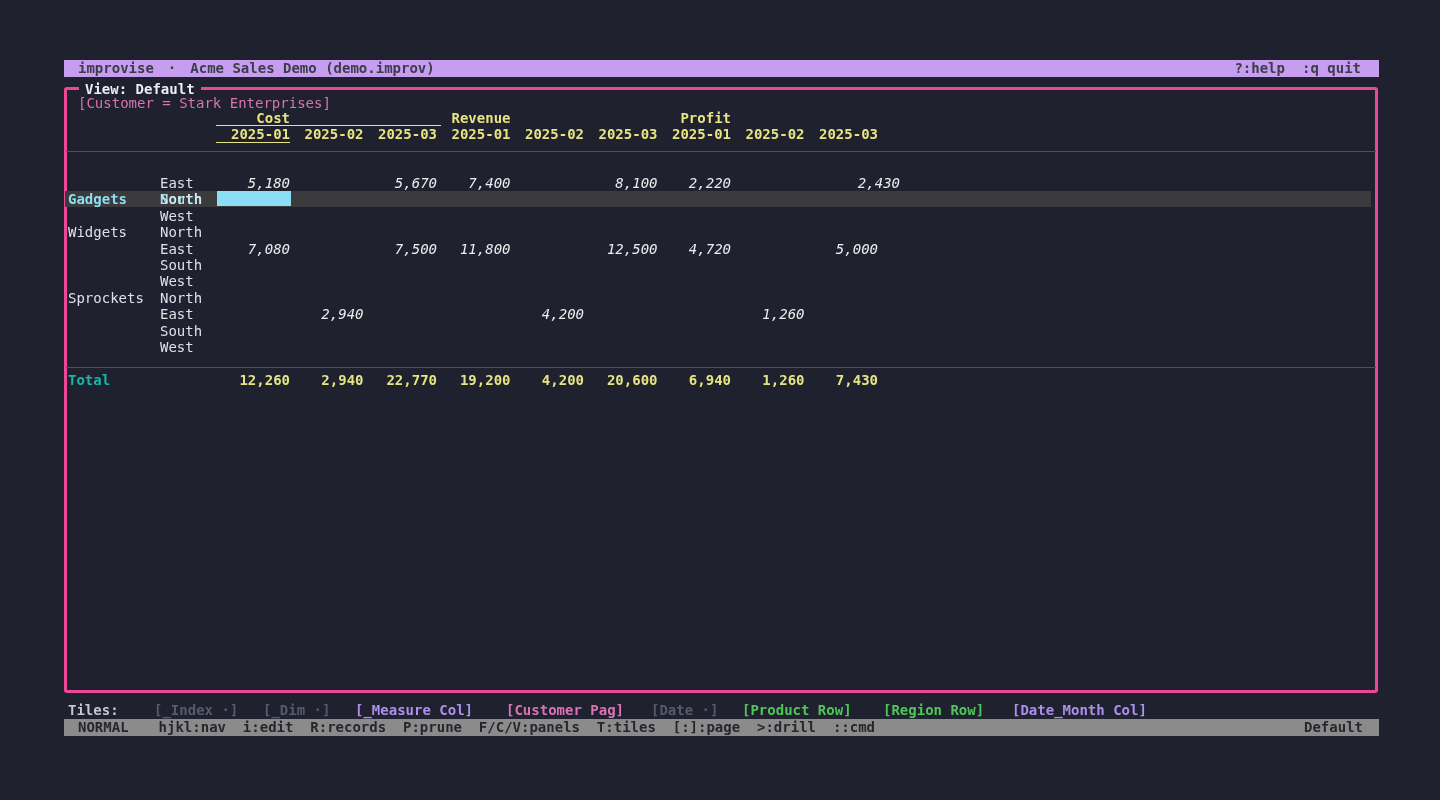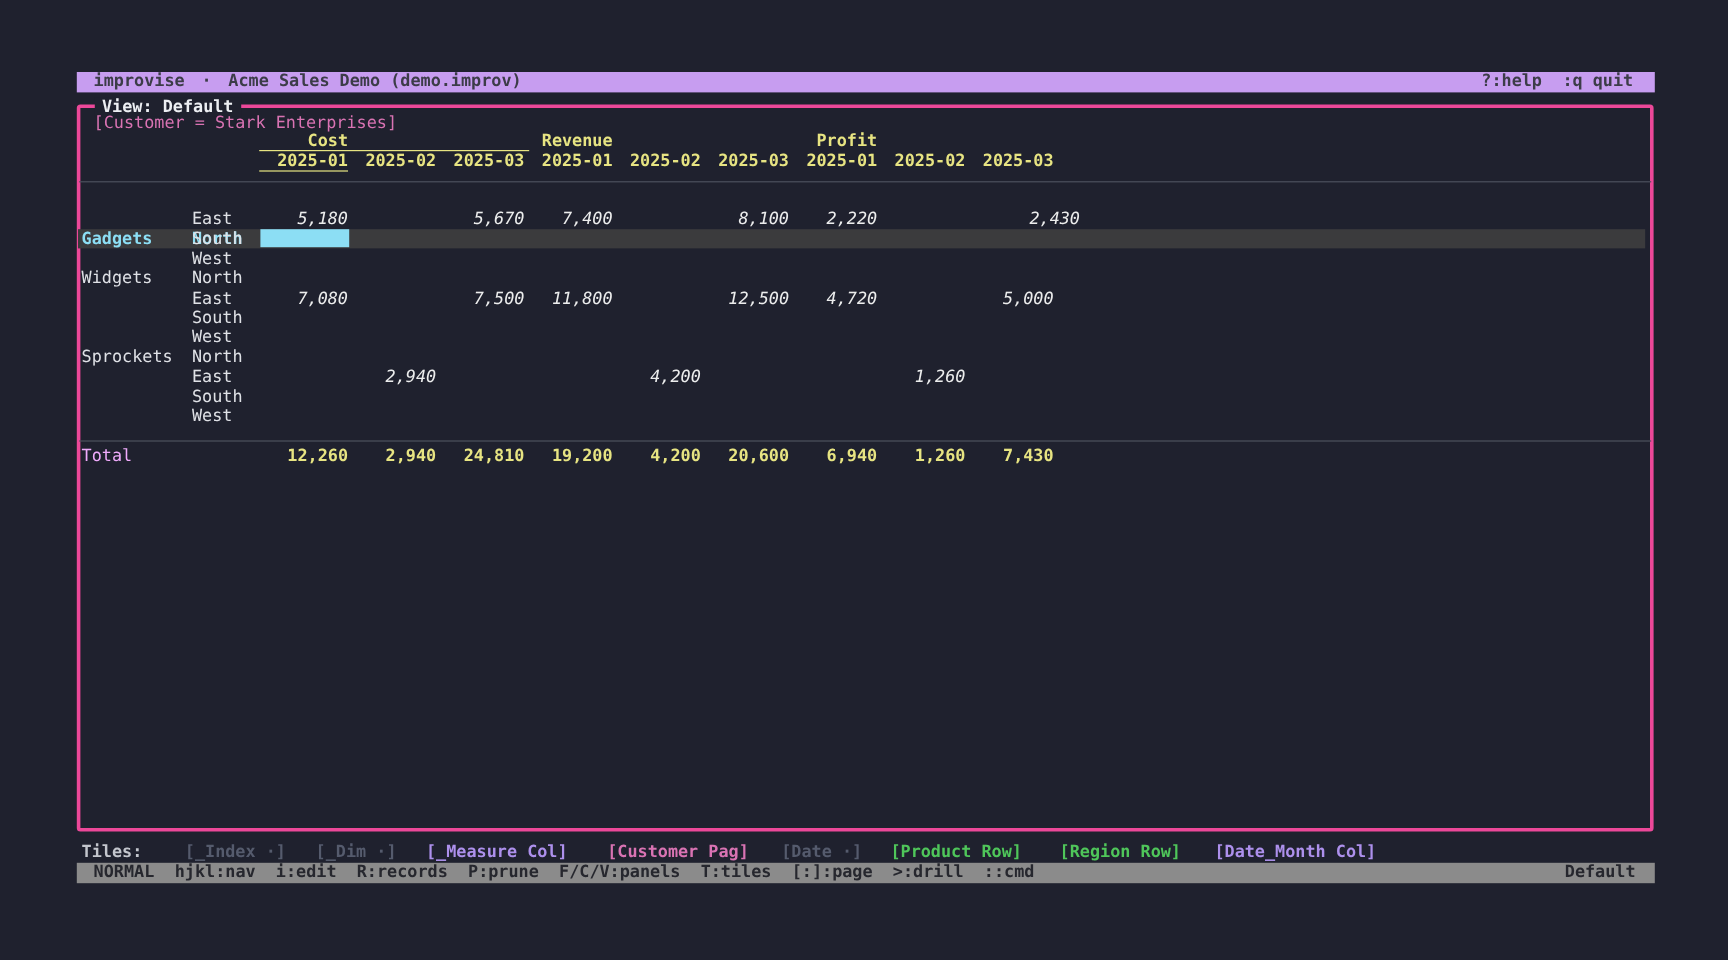--- a/index.html
+++ b/index.html
@@ -43,41 +43,41 @@
 
   
   .trow { position:absolute; left:64px; width:1314px; height:16.4px; line-height:16.4px; }
   .trow .rowhl { position:absolute; left:1px; top:0; width:1306px; height:16.4px; background:#3b3b3d; }
   .plabel { position:absolute; left:4px; width:88px; color:#dfe1e6; white-space:pre; }
   .rlabel { position:absolute; left:96px; width:56px; color:#dfe1e6; white-space:pre; }
   .trow.selected .plabel, .trow.selected .rlabel { color:#8cdef4; font-weight:bold; }
   .vcell { position:absolute; width:72px; text-align:right; font-style:italic; color:#eceded; white-space:pre; }
   .cursor-cell { position:absolute; left:153px; top:0.7px; width:73.5px; height:15px; background:#8cdef4; }
 
-  .total-row .plabel { color:#f0abfc; font-weight:normal; }
+  .total-row .plabel { color:#14b8a6; font-weight:bold; }
   .total-row .vcell { color:#e7e482; font-weight:bold; font-style:normal; }
 
   
   .tiles-line { position:absolute; left:0; top:702px; width:1440px; height:17px; line-height:17px; }
   .tiles-label { position:absolute; left:68px; color:#c3c6cd; font-weight:bold; }
   .tile { position:absolute; font-weight:bold; white-space:pre;text-align:center; }
   .tile.dim    { color:#555b6d; }
   .tile.violet { color:#ad90ec; }
   .tile.pink   { color:#d973b3; }
   .tile.green  { color:#4fc65a; }
 
   
   .statusbar {
     position:absolute; left:64px; top:719px; width:1315px; height:17px;
     background:#8b8b8b; color:#26272e; font-weight:bold; line-height:17px;
     display:flex; justify-content:space-between; align-items:center;
     padding:0 16px 0 14px; box-sizing:border-box;
   }
   .statusbar span { white-space:pre;text-align:center; }
-  .sb-hints { margin-left:17px; }
+  .sb-hints { margin-left:30px; }
 </style>
 </head>
 <body>
 
 <div id="stage">
 
   <div class="titlebar">
     <div>
       <span>improvise</span><span class="tb-sep">·</span><span>Acme Sales Demo (demo.improv)</span>
     </div>
@@ -172,21 +172,21 @@
         <span class="rlabel">West</span>
       </div>
     </div>
 
   <div class="sep" style="top:367px;"></div>
 
   <div class="trow total-row" id="total-row" style="top:372.4px;">
       <span class="plabel">Total</span>
       <span class="vcell" style="left: 154px;">12,260</span>
       <span class="vcell" style="left: 227.5px;">2,940</span>
-      <span class="vcell" style="left: 301px;">24,810</span>
+      <span class="vcell" style="left: 301px;">22,770</span>
       <span class="vcell" style="left: 374.5px;">19,200</span>
       <span class="vcell" style="left: 448px;">4,200</span>
       <span class="vcell" style="left: 521.5px;">20,600</span>
       <span class="vcell" style="left: 595px;">6,940</span>
       <span class="vcell" style="left: 668.5px;">1,260</span>
       <span class="vcell" style="left: 742px;">7,430</span>
     </div>
 
   <div class="tiles-line">
     <span class="tiles-label">Tiles:</span>

